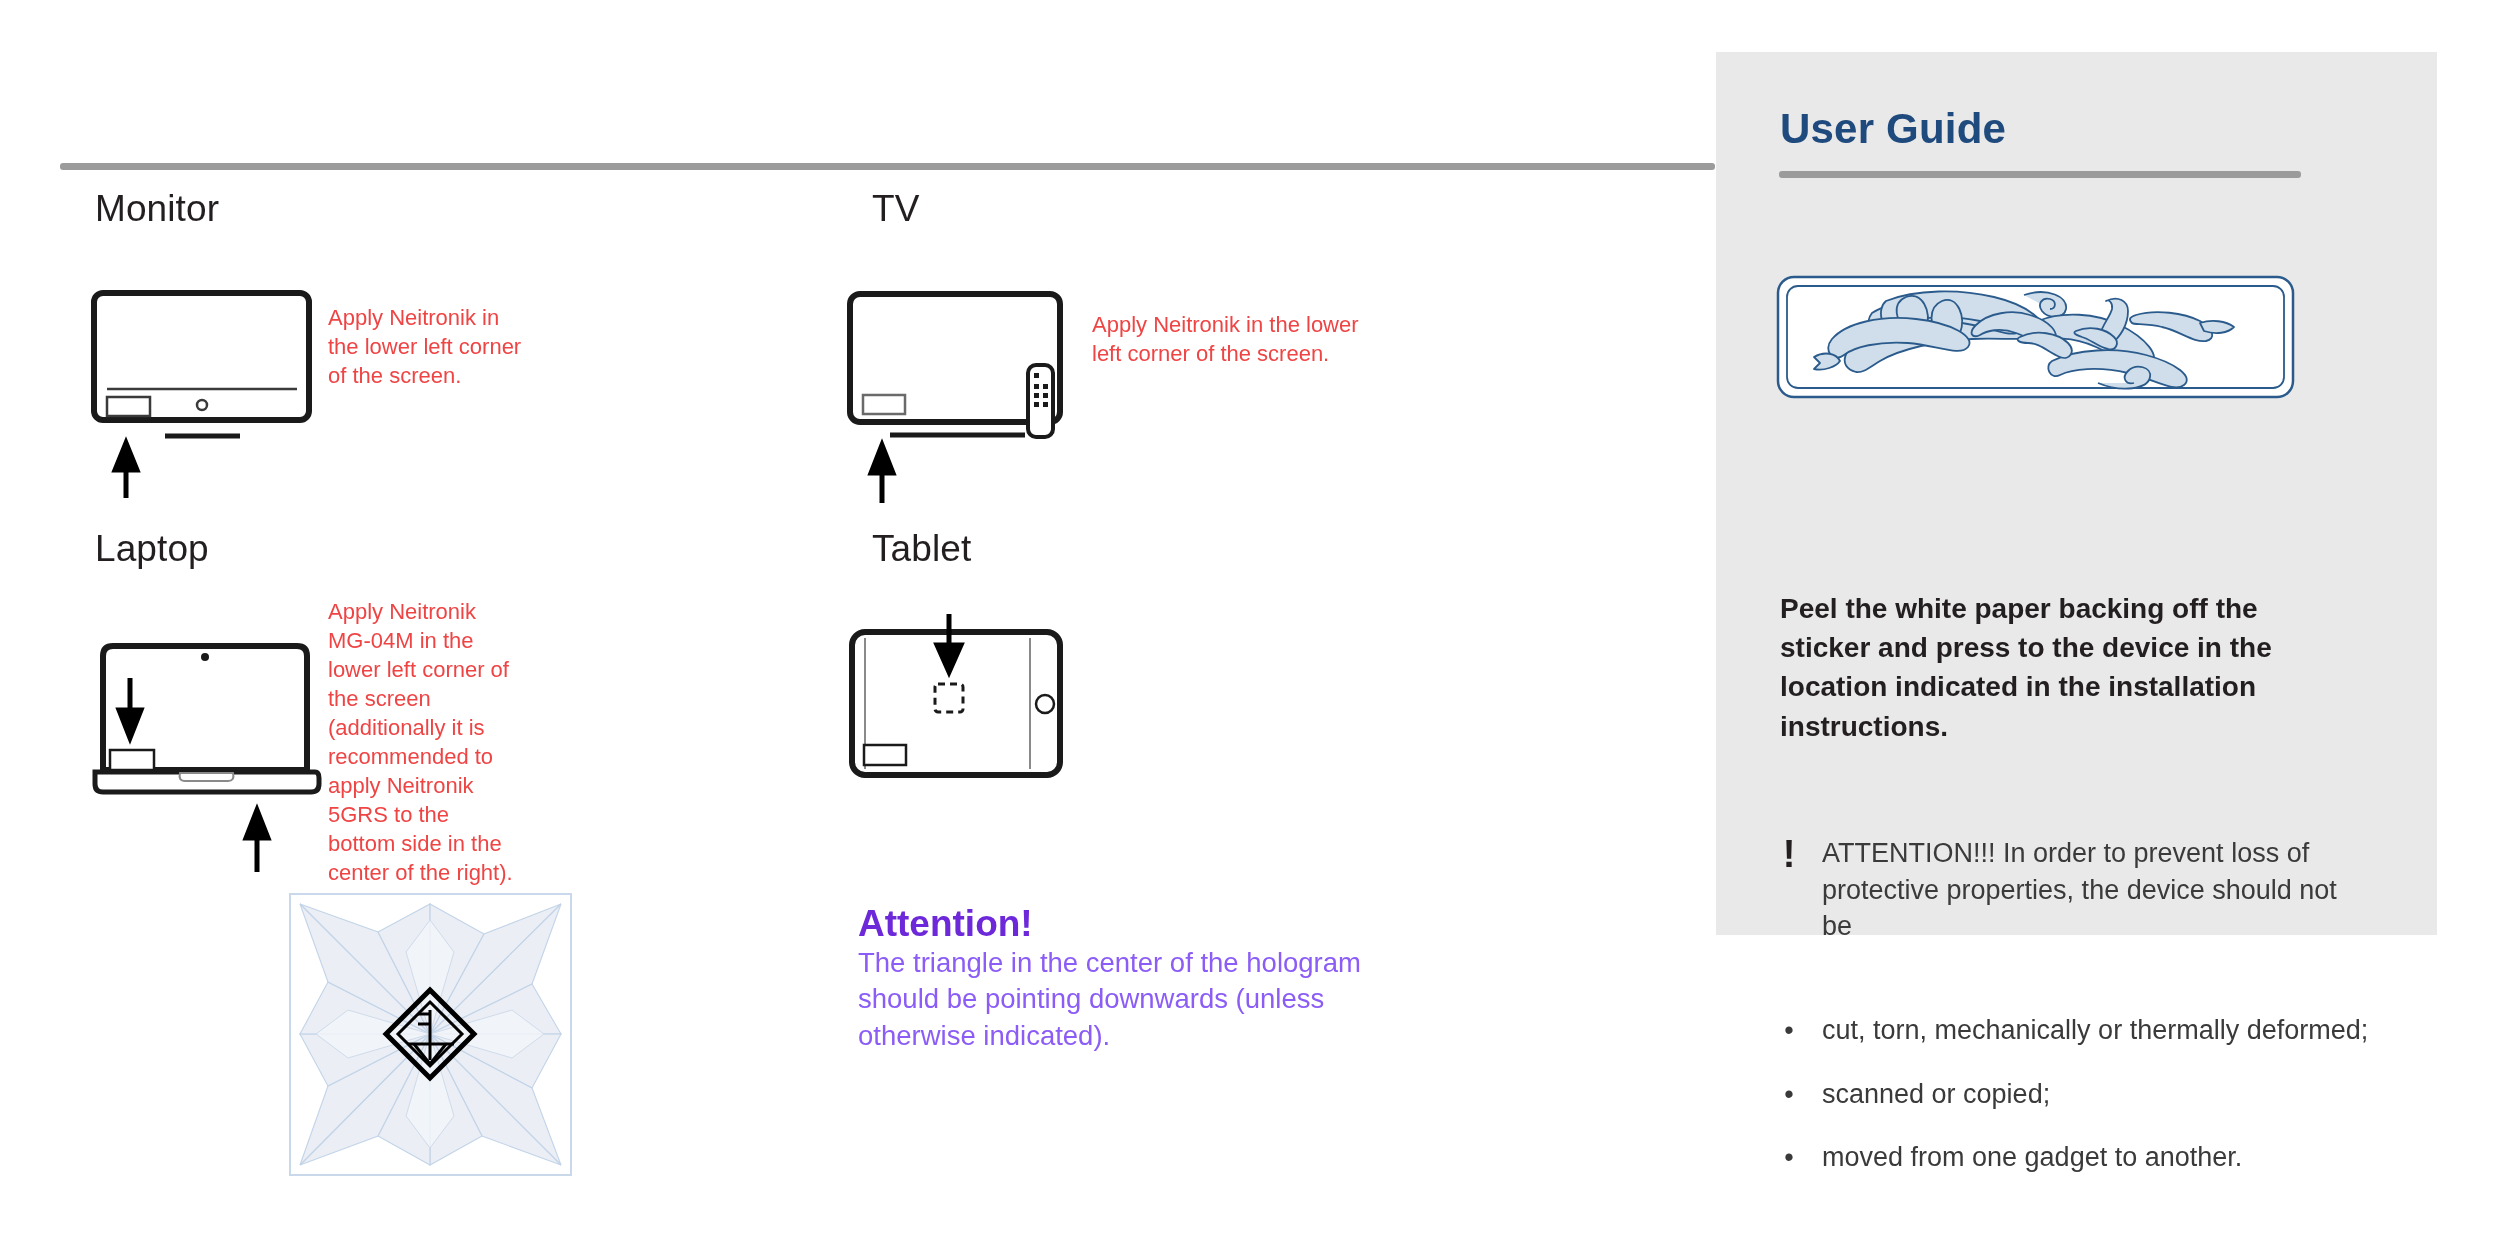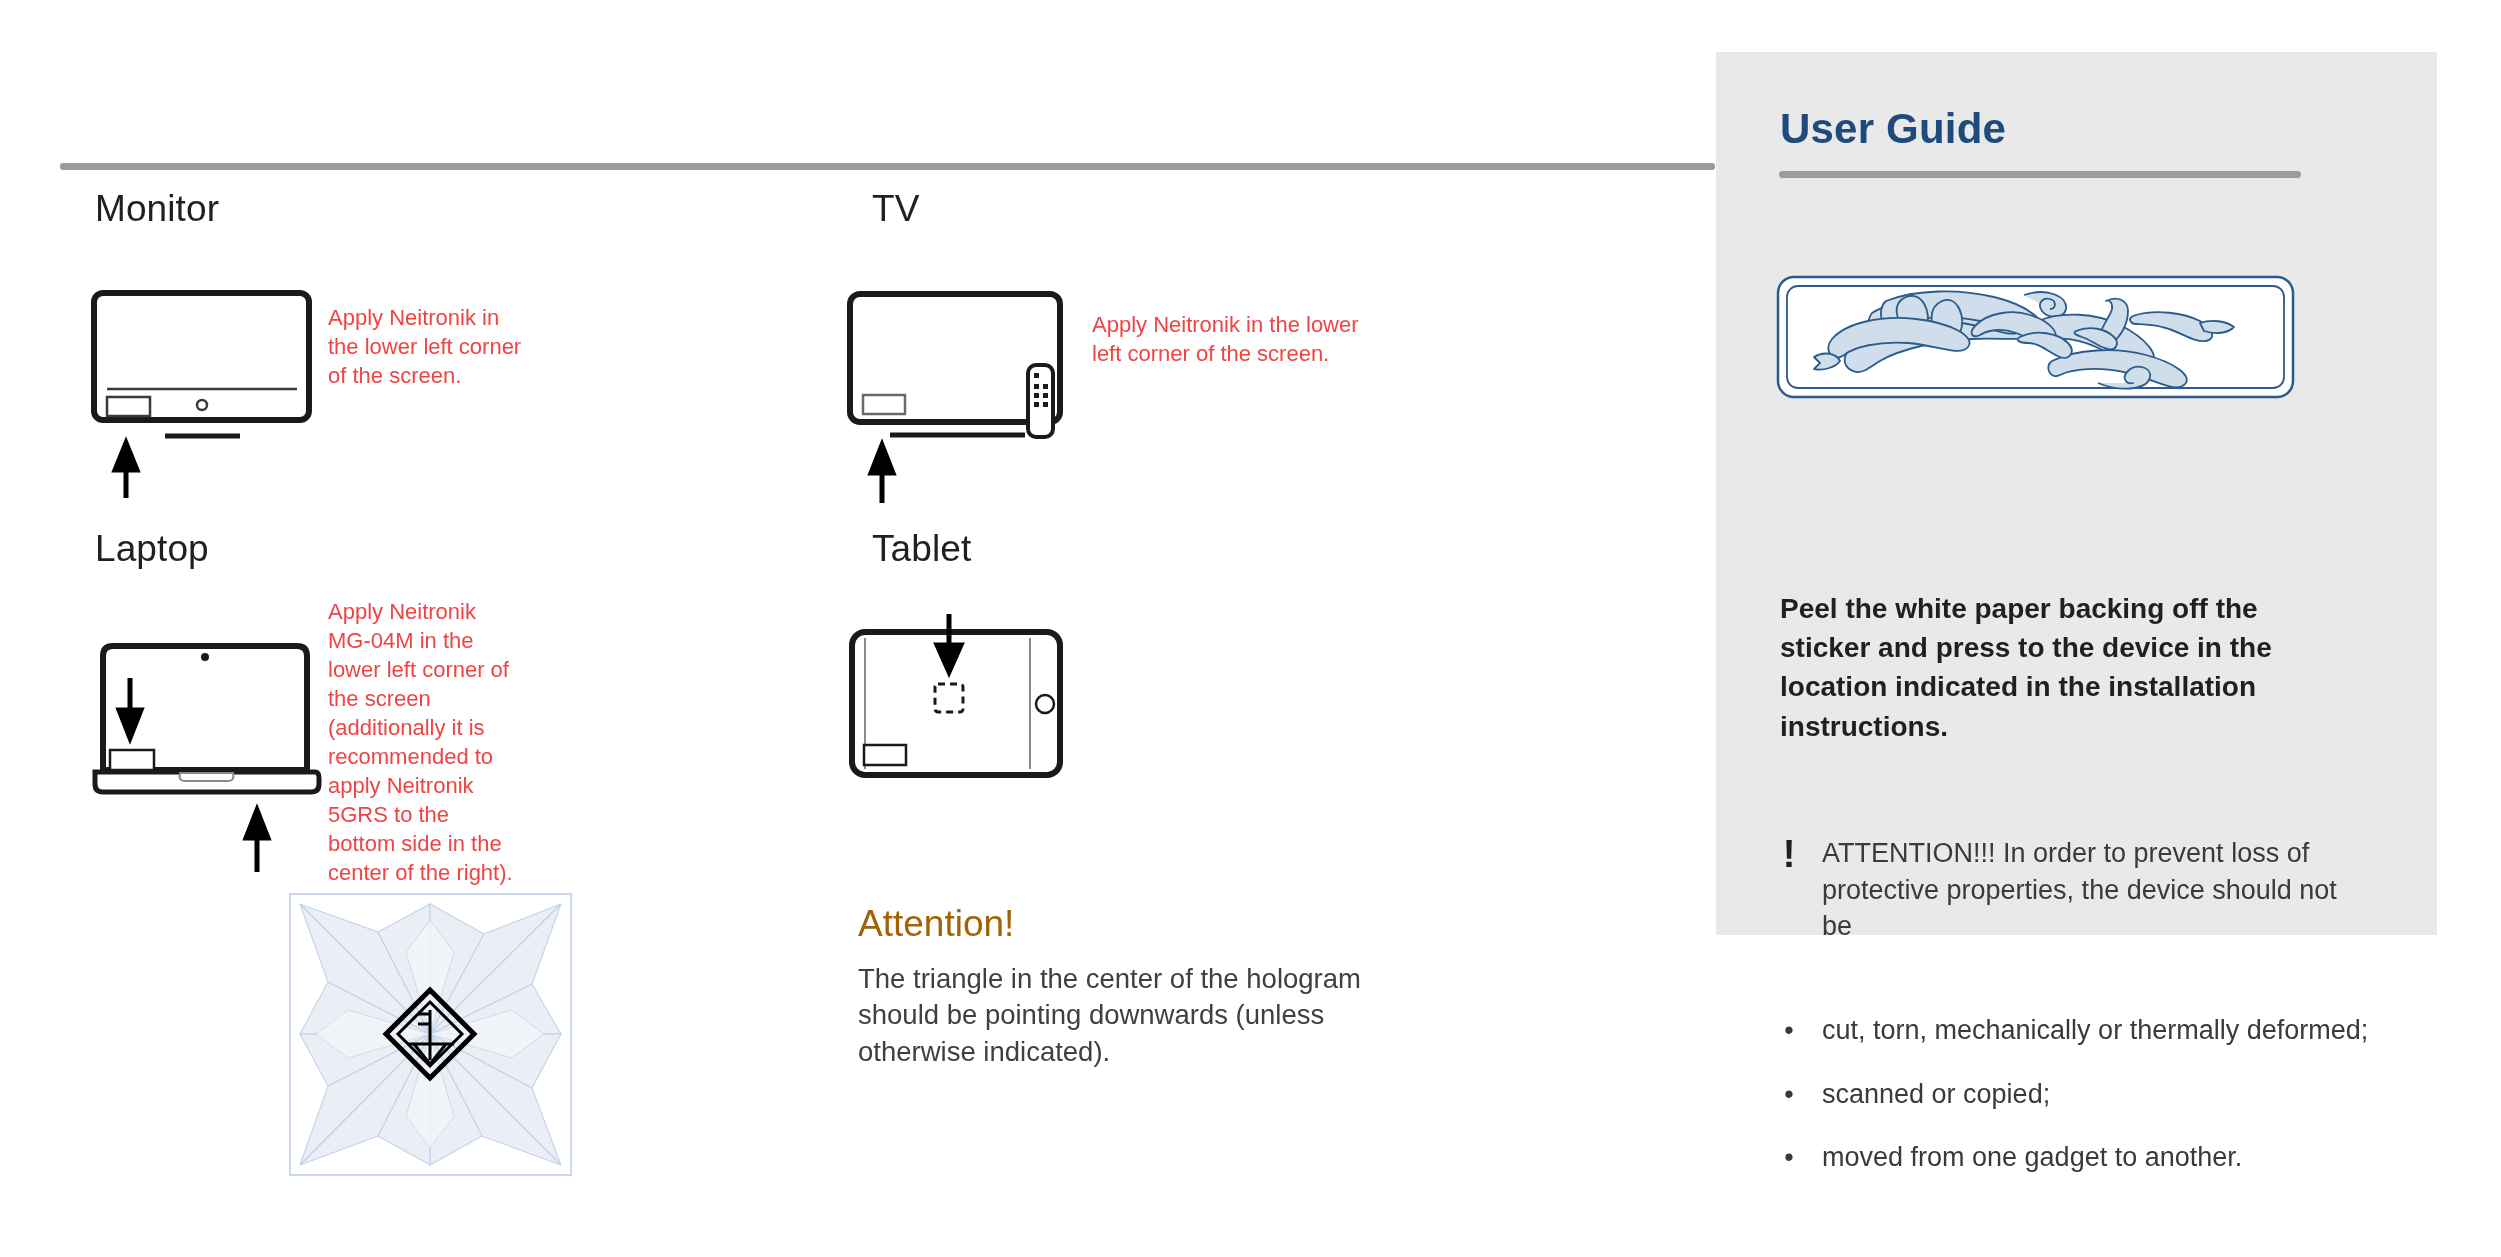--- a/index.html
+++ b/index.html
@@ -49,27 +49,28 @@
   }
 
   
   .art { position: absolute; }
 
   
   #attention-block { position: absolute; left: 858px; top: 905px; width: 560px;}
   #attention-title {
     font-size: 37px;
     line-height: 1;
-    margin-bottom: 19px;
-    color: #a16207;
+    margin-bottom: 3px;
+    color: #6d28d9;
+    font-weight: bold;
   }
   #attention-text {
     font-size: 27.5px;
     line-height: 1.32;
-    color: #404040;
+    color: #8b5cf6;
     width: 520px;
   }
 
   
   #sidebar {
     position: absolute;
     left: 1716px; top: 52px;
     width: 721px; height: 883px;
     background: #e9e9e9;
   }

